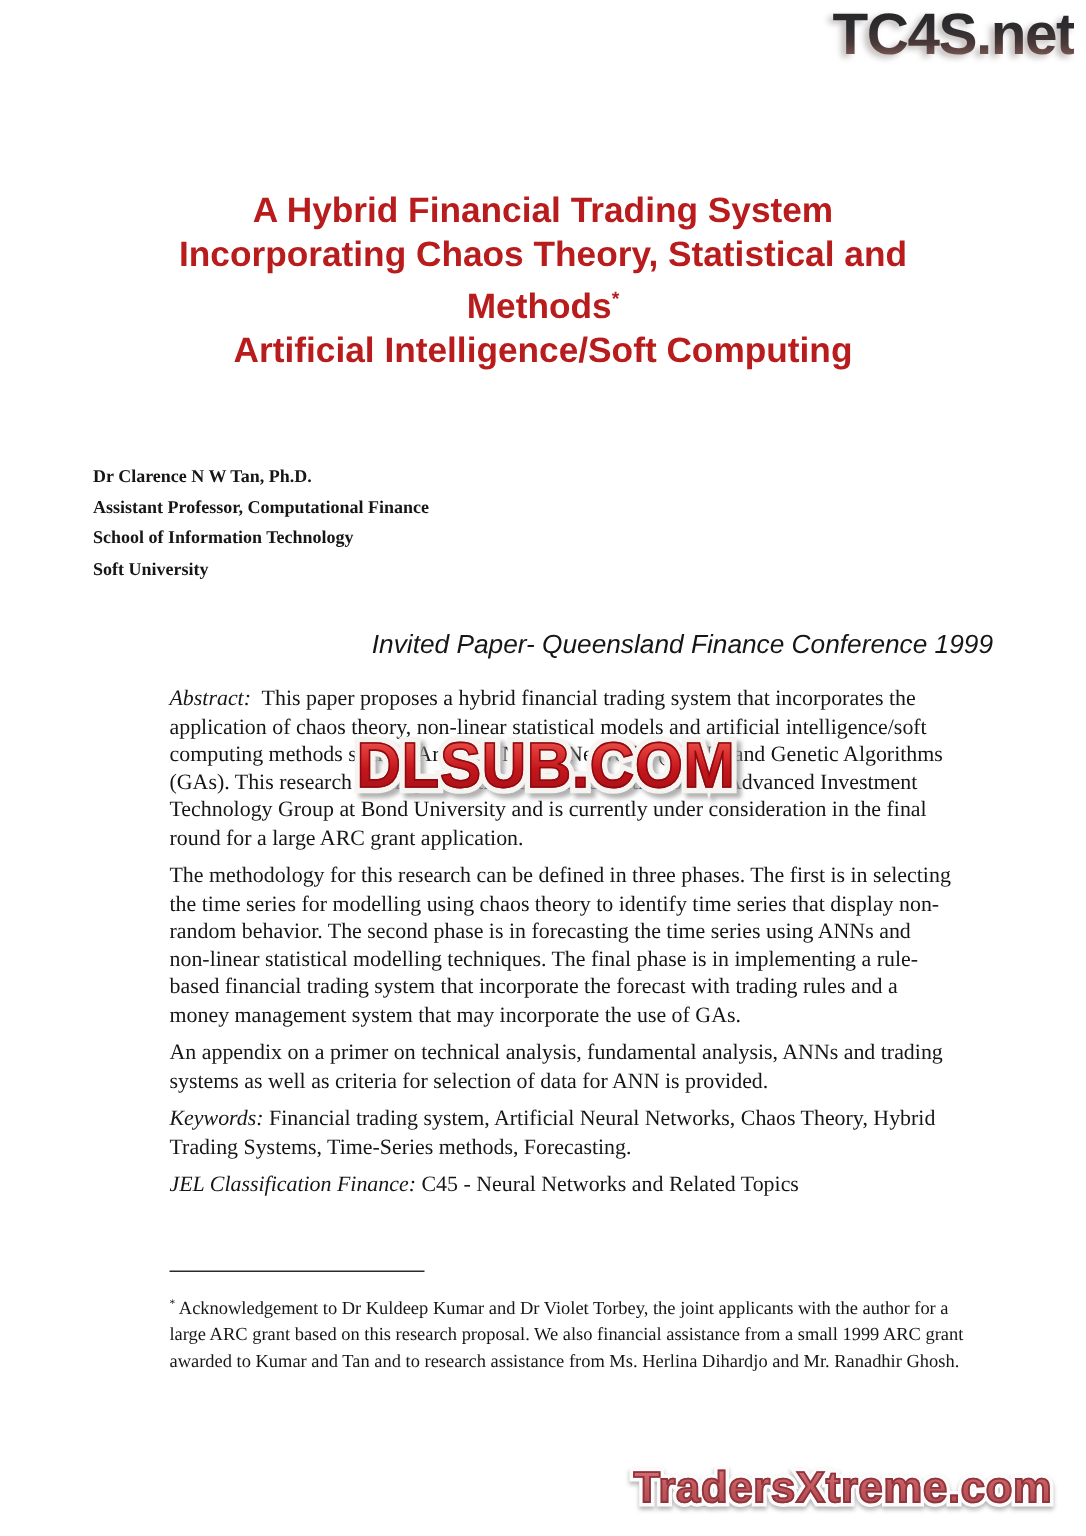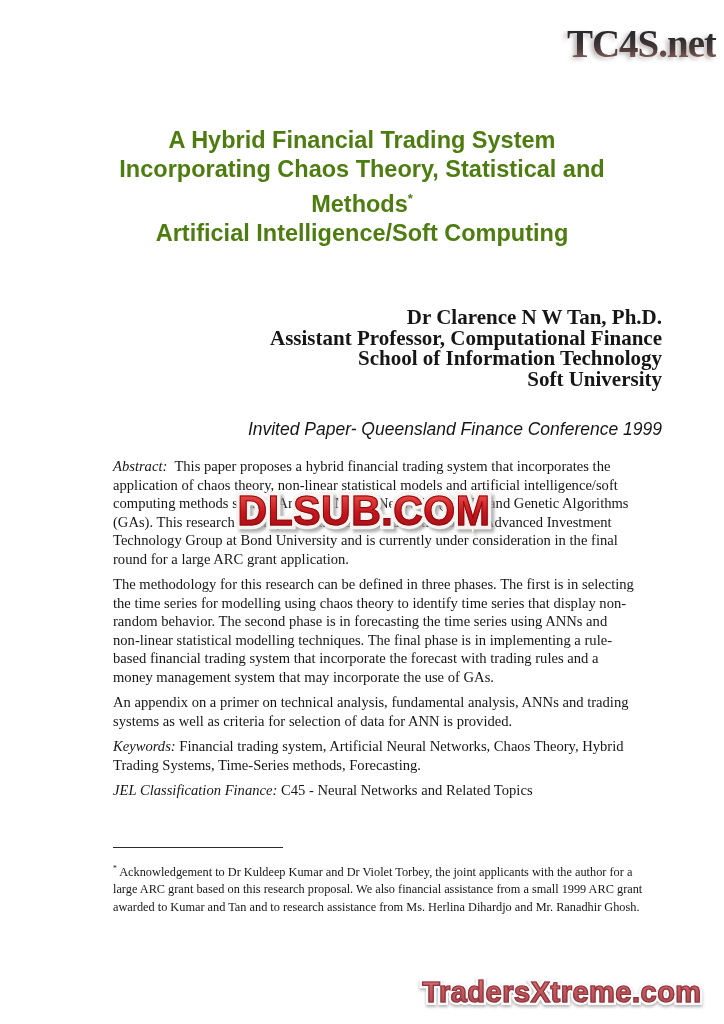--- a/index.html
+++ b/index.html
@@ -12,56 +12,55 @@
     overflow: hidden;
     font-family: "Liberation Serif", serif;
     color: #161616;
   }
 
   
   .tc4s {
     position: absolute;
     top: 2px;
     right: 8px;
-    font-family: Liberation Serif, serif;
+    font-family: Liberation Sans, sans-serif;
     font-weight: bold;
     font-size: 39px;
     letter-spacing: -1px;
     background: linear-gradient(180deg, #232325 0%, #2e2d30 38%, #4a3a39 62%, #7d5a57 82%, #a88583 100%);
     -webkit-background-clip: text;
     background-clip: text;
     -webkit-text-fill-color: transparent;
     color: #4a3a39;
     filter: drop-shadow(-3px 2px 2px rgba(140,130,130,0.55));
-    margin-top: 19px;
   }
 
   
   .title-block {
     position: absolute;
     top: 126px;
     left: 62px;
     width: 600px;
     text-align: center;
     font-family: "Liberation Sans", sans-serif;
     font-weight: bold;
     font-size: 23.5px;
     line-height: 29px;
-    color: #4d7c0f;
+    color: #b91c1c;
   }
   .title-block sup { font-size: 55%; vertical-align: super; }
 
   .author-block {
     position: absolute;
     top: 307px;
     left: 62px;
     width: 600px;
-    text-align: right;
-    font-weight: bold;
-    font-size: 21px;
+    text-align: left;
+    font-weight: bold;
+    font-size: 12px;
     line-height: 20.5px;
   }
 
   .conference-line {
     position: absolute;
     top: 419px;
     left: 62px;
     width: 600px;
     text-align: right;
     font-family: "Liberation Sans", sans-serif;

